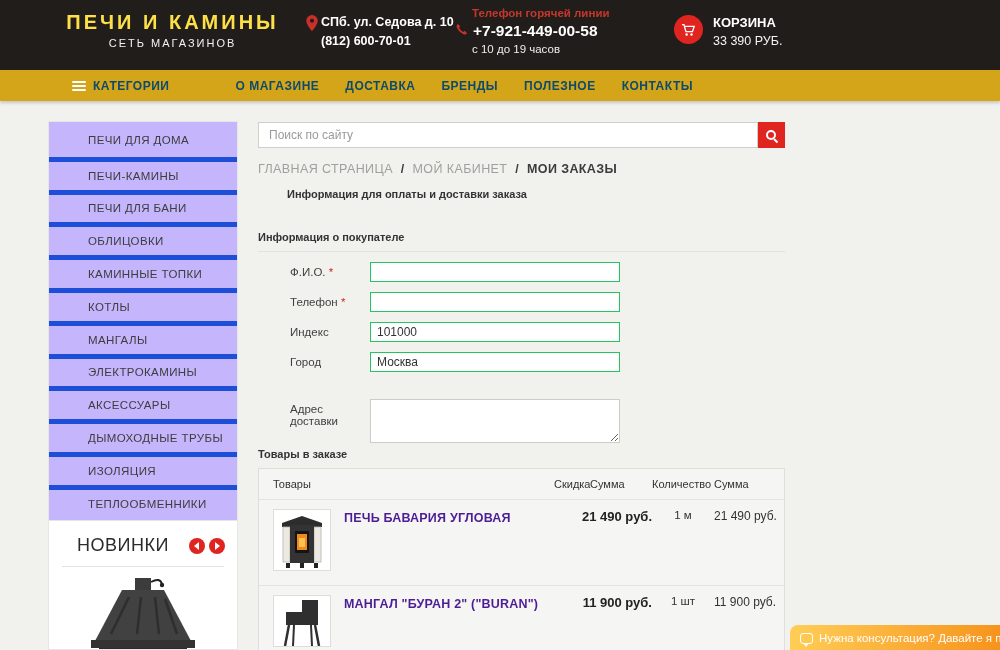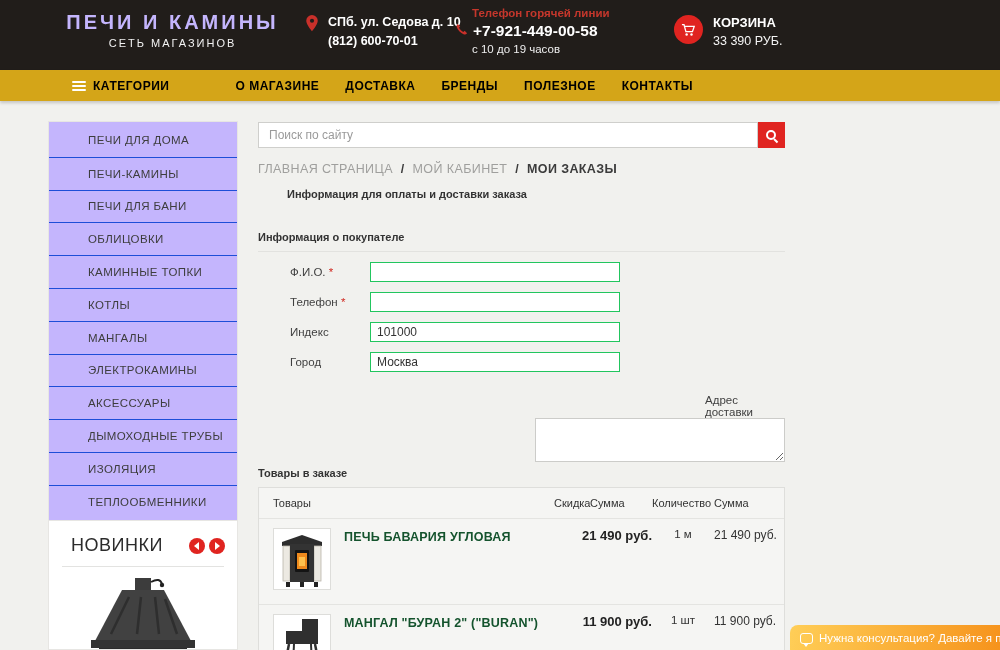--- a/index.html
+++ b/index.html
@@ -6,46 +6,46 @@
   html,body { width:1000px; height:650px; }
   body {
     position:relative; overflow:hidden;
     background:#f1f1ee;
     font-family:"Liberation Sans","DejaVu Sans",sans-serif;
     color:#333;
   }
   
   .header { position:absolute; left:0; top:0; width:1000px; height:70px; background:#211d1a; }
   .logo { position:absolute; left:55px; top:11px; width:235px; text-align:center; cursor:pointer; }
-  .logo-title { color:#c4b5fd; font-size:20px; font-weight:bold; letter-spacing:3px; white-space:nowrap; }
+  .logo-title { color:#fde047; font-size:20px; font-weight:bold; letter-spacing:3px; white-space:nowrap; }
   .logo-sub { color:#f2f2f2; font-size:11px; letter-spacing:2px; margin-top:3px; }
-  .addr { position:absolute; left:303px; top:13px; display:flex; gap:7px; }
+  .addr { position:absolute; left:303px; top:13px; display:flex; }
   .addr-text { color:#fff; font-size:12.5px; font-weight:600; line-height:19px; white-space:nowrap; }
   .hotline { position:absolute; left:455px; top:7px; }
   .hotline-label { color:#c5372c; font-size:11.5px; font-weight:600; margin-left:17px; }
   .hotline-phone { display:flex; align-items:center; gap:5px; color:#fff; font-size:15.5px; font-weight:bold; margin-top:3px; cursor:pointer; }
   .hotline-hours { color:#eee; font-size:11.5px; margin-left:17px; margin-top:3px; }
   .cart { position:absolute; left:674px; top:10px; display:flex; gap:10px; cursor:pointer; }
   .cart-circle { width:29px; height:29px; border-radius:50%; background:#e02420; display:flex; align-items:center; justify-content:center; margin-top:5px; }
   .cart-label { color:#fff; font-size:13px; font-weight:bold; margin-top:5px; }
   .cart-total { color:#f4f4f4; font-size:12.5px; margin-top:4px; }
   
   .nav { position:absolute; left:0; top:70px; width:1000px; height:31px; background:#d4a518; box-shadow:0 2px 3px rgba(0,0,0,.18); display:flex; align-items:center; gap:26px; padding-left:72px; }
-  .nav-item { color:#000000; font-size:12px; font-weight:bold; letter-spacing:.5px; display:flex; align-items:center; gap:7px; cursor:pointer; white-space:nowrap; }
+  .nav-item { color:#0c4a6e; font-size:12px; font-weight:bold; letter-spacing:.5px; display:flex; align-items:center; gap:7px; cursor:pointer; white-space:nowrap; }
   .nav-item.first { margin-right:40px; }
   .burger { display:inline-block; width:14px; }
   .burger span { display:block; height:2px; background:#fff; margin:2px 0; border-radius:1px; }
   
   .sidebar { position:absolute; left:48px; top:121px; width:190px; background:#c4b5fd; border:1px solid #e7e6e3; padding:2px 0; }
   .side-item { padding:0 10px 0 39px; height:32.8px; display:flex; align-items:center; font-size:11.5px; letter-spacing:.4px; color:#3d3d3d; cursor:pointer; }
-  .side-item + .side-item { border-top:1px solid #1d4ed8; }
+  .side-item + .side-item { border-top:5px solid #1d4ed8; }
   
   .novel { position:absolute; left:48px; top:520px; width:190px; height:130px; background:#fff; border:1px solid #e7e6e3; overflow:hidden; }
   .novel-head { display:flex; align-items:center; justify-content:space-between; padding:14px 12px 10px 22px; }
-  .novel-title { font-size:18px; color:#2b2b2b; letter-spacing:.5px; }
+  .novel-title { font-size:18px; color:#2b2b2b; letter-spacing:.5px;margin-left:6px; }
   .novel-arrows { display:flex; gap:4px; }
   .arrow-btn { width:16px; height:16px; border-radius:50%; background:#e02420; display:flex; align-items:center; justify-content:center; cursor:pointer; }
   .tri-l { width:0; height:0; border-top:4px solid transparent; border-bottom:4px solid transparent; border-right:5px solid #fff; margin-right:1px; }
   .tri-r { width:0; height:0; border-top:4px solid transparent; border-bottom:4px solid transparent; border-left:5px solid #fff; margin-left:1px; }
   .novel-divider { border-top:1px solid #e3e3e1; margin:0 13px; }
   .novel-img { display:flex; justify-content:center; margin-top:5px; cursor:pointer; }
   
   .main { position:absolute; left:258px; top:107px; width:527px; }
   .search-row { display:flex; margin-top:15px; }
   .search-input { flex:1; height:26px; border:1px solid #cfcfcc; background:#fff; padding:0 10px; font-size:12px; color:#444; outline:none; font-family:inherit; }
@@ -56,37 +56,37 @@
   .search-icon::after { content:''; position:absolute; left:9px; top:9px; width:5px; height:2px; background:#fff; transform:rotate(45deg); transform-origin:left center; }
   .breadcrumb { margin-top:14px; font-size:12.5px; letter-spacing:.4px; color:#9f9f9d; white-space:nowrap; }
   .crumb { cursor:pointer; }
   .crumb-sep { color:#3c3c3c; font-weight:bold; margin:0 4px; }
   .crumb-active { color:#3c3c3c; font-weight:600; }
   .intro { margin-top:12px; font-size:11px; font-weight:bold; color:#333;padding-left:29px; }
   .section-title { margin-top:31px; padding-bottom:8px; border-bottom:1px solid #e2e2df; font-size:11px; font-weight:bold; color:#333; }
   
   .form { margin-top:8px; }
   .form-row { display:flex; align-items:center; margin-top:10px; }
-  .form-row.area { align-items:flex-end; margin-top:18px;flex-direction:column; }
+  .form-row.area { align-items:flex-start; margin-top:27px; }
   .form-label { width:112px; padding-left:32px; font-size:11.5px; color:#3f3f3f; flex:none; }
   .req { color:#d02a22; }
   .form-input { width:250px; height:20px; border:1px solid #22c55e; background:#fff; padding:0 6px; font-size:12px; color:#333; outline:none; font-family:inherit; }
   .form-textarea { width:250px; height:44px; border:1px solid #ccccc9; background:#fff; padding:3px 6px; font-size:12px; color:#333; outline:none; resize:both; font-family:inherit; }
   .order-label { margin-top:5px; font-size:11px; font-weight:bold; color:#333; }
   
   .order-box { margin-top:8px; background:#f5f5f3; border:1px solid #dededb; }
   .t-grid { display:grid; grid-template-columns:281px 36px 62px 62px 1fr; padding:0 16px 0 14px; align-items:start; }
   .t-head { padding-top:9px; padding-bottom:9px; border-bottom:1px solid #e4e4e1; }
   .t-head .th { font-size:11px; color:#333; white-space:nowrap; }
   .t-row { padding-top:9px; padding-bottom:9px; min-height:85px; }
   .t-row + .t-row { border-top:1px solid #e4e4e1; }
   .prod-cell { display:flex; gap:13px; }
   .thumb { width:58px; height:62px; background:#fff; border:1px solid #ddddda; display:flex; align-items:center; justify-content:center; flex:none; cursor:pointer; }
   .thumb.small { height:52px; }
-  .prod-title { font-size:12.5px; font-weight:bold; color:#14532d; letter-spacing:.2px; padding-top:2px; cursor:pointer; }
+  .prod-title { font-size:12.5px; font-weight:bold; color:#4c1d95; letter-spacing:.2px; padding-top:2px; cursor:pointer; }
   .cell-right { display:flex; justify-content:flex-end; white-space:nowrap; }
   .cell-center { display:flex; justify-content:center; white-space:nowrap; }
   .price-val { font-size:13px; font-weight:bold; color:#222; }
   .qty-val { font-size:11.5px; color:#333; }
   .sum-val { font-size:12px; color:#333; }
   
   .chat { position:absolute; left:790px; top:625px; width:210px; height:26px; background:linear-gradient(100deg,#ffce57,#f6931c); border-top-left-radius:8px; display:flex; align-items:center; gap:6px; padding:0 8px 0 10px; cursor:pointer; }
   .chat-icon { width:13px; height:11px; border:1.5px solid #fff; border-radius:3px; position:relative; flex:none; }
   .chat-icon::after { content:''; position:absolute; left:2px; bottom:-4px; width:0; height:0; border-left:3px solid transparent; border-right:3px solid transparent; border-top:4px solid #fff; }
   .chat-text { color:#fff; font-size:11.5px; white-space:nowrap; }

